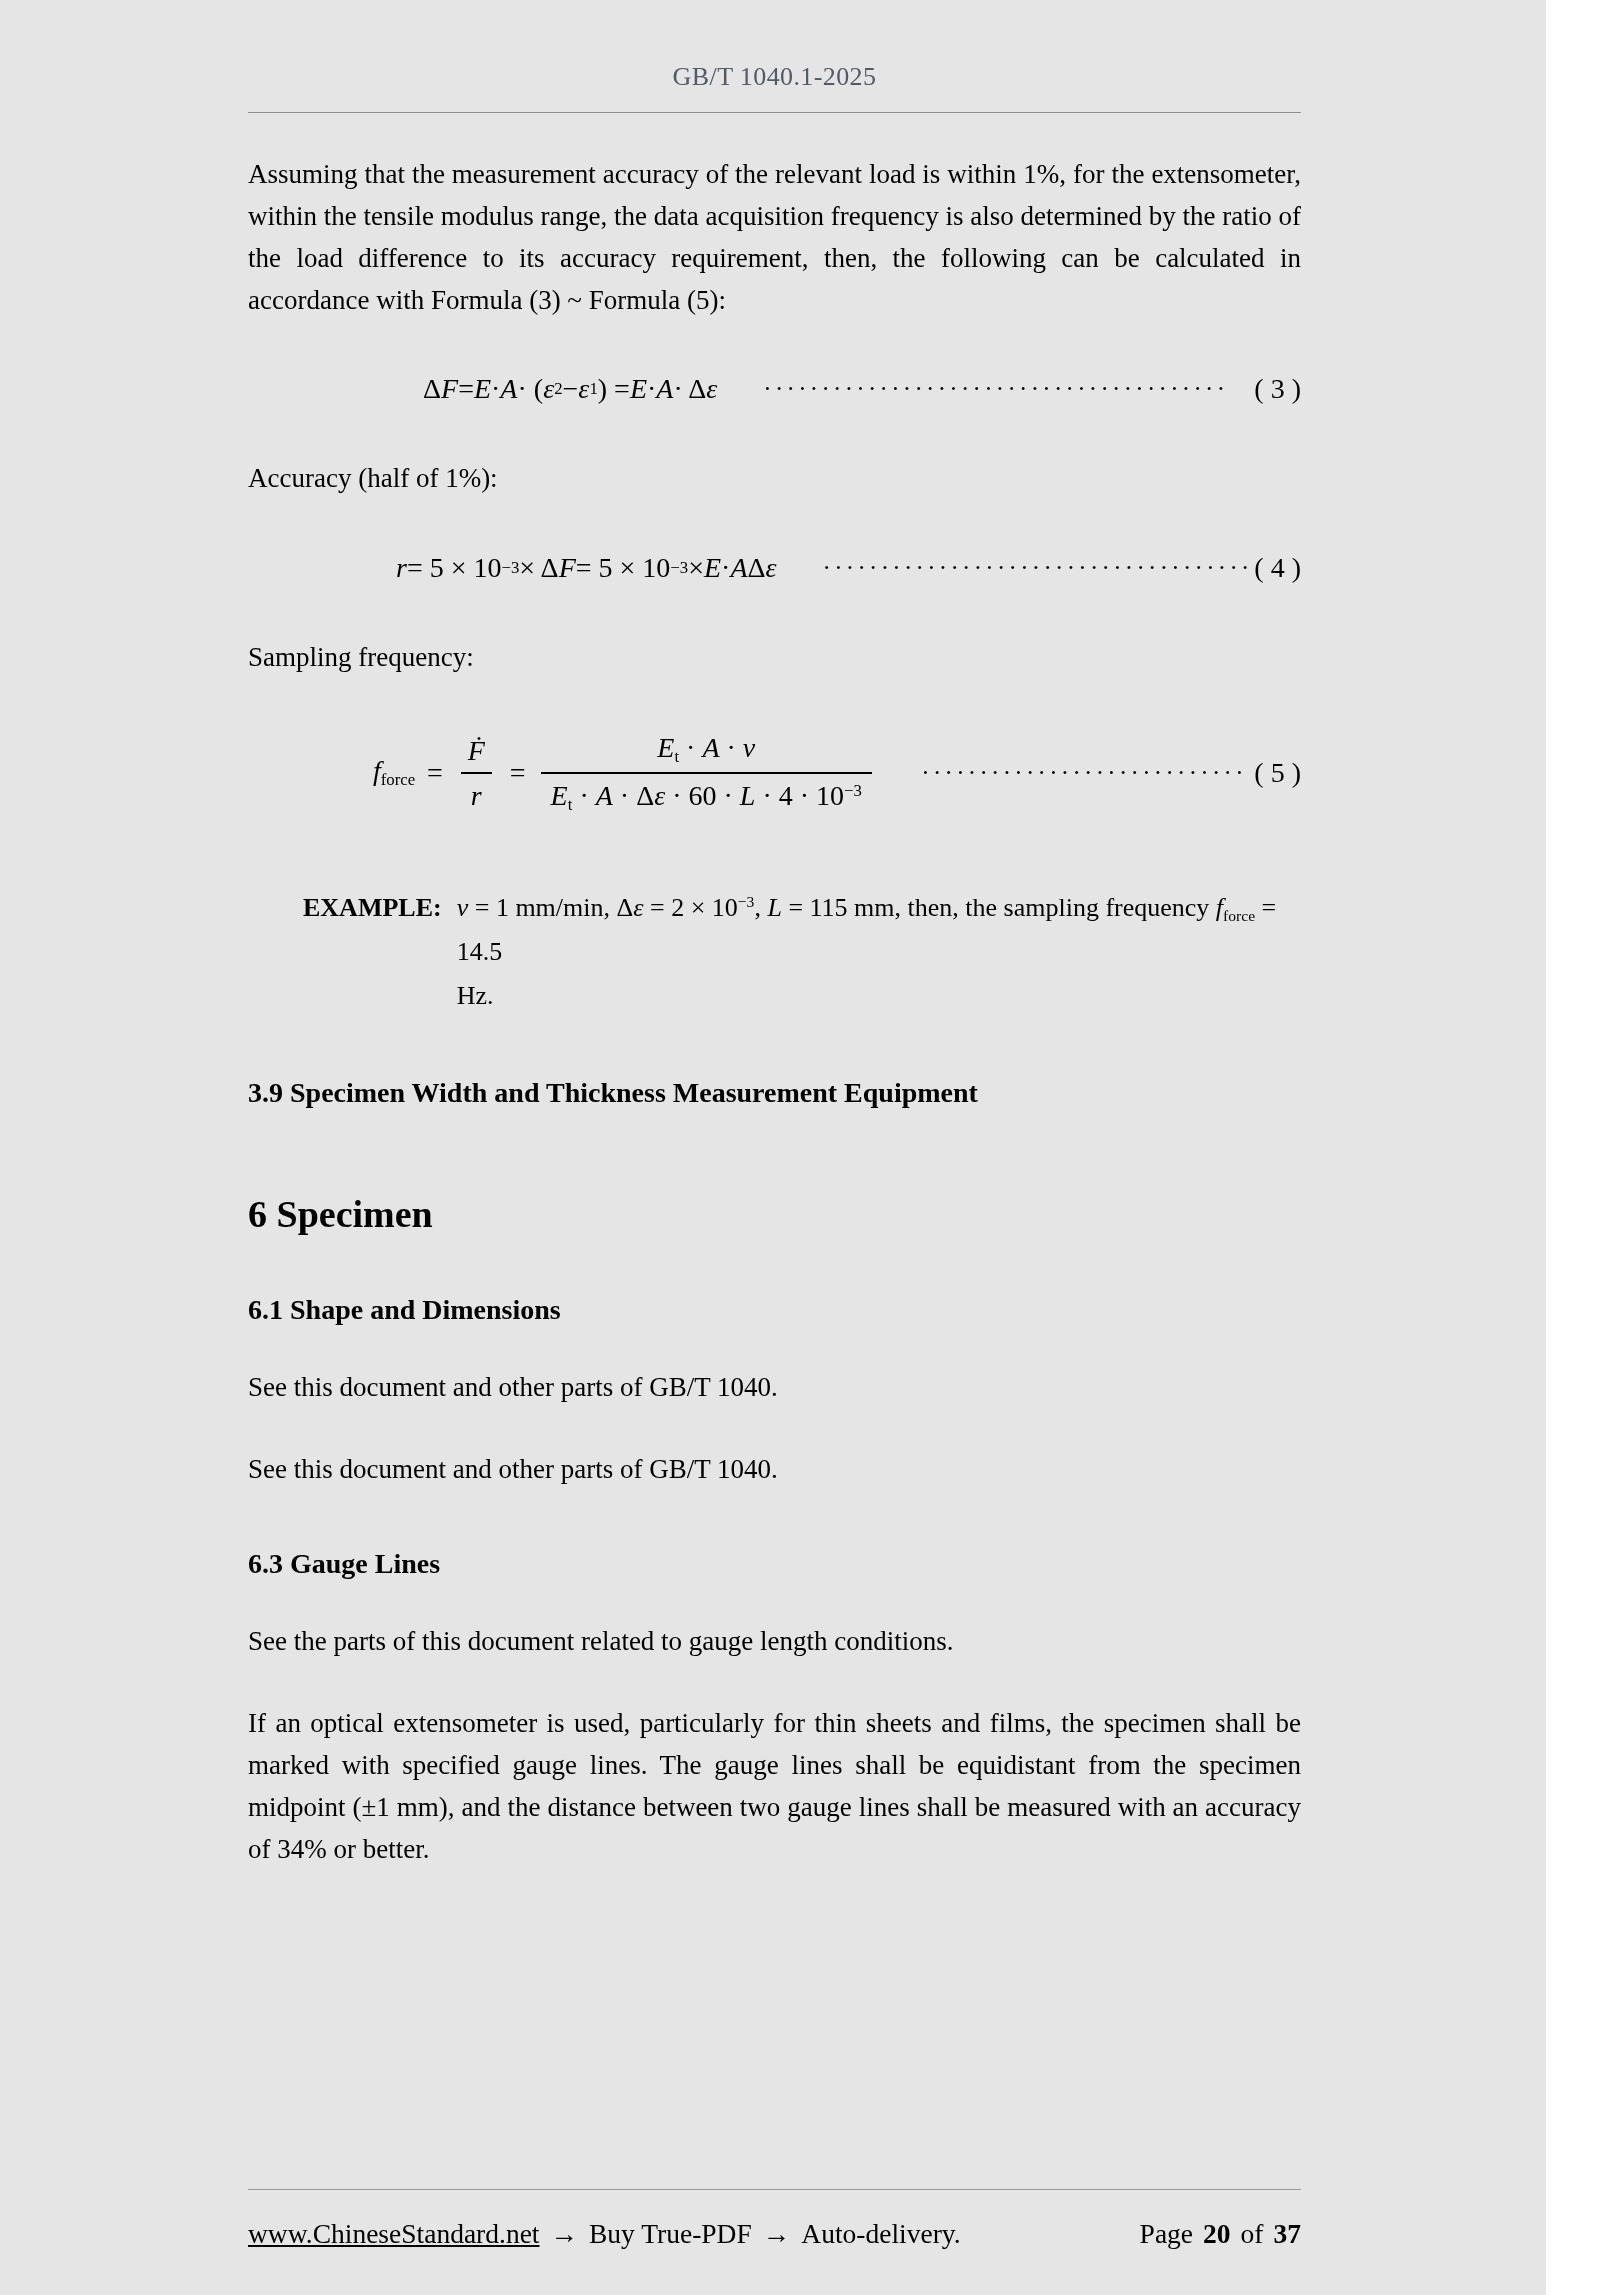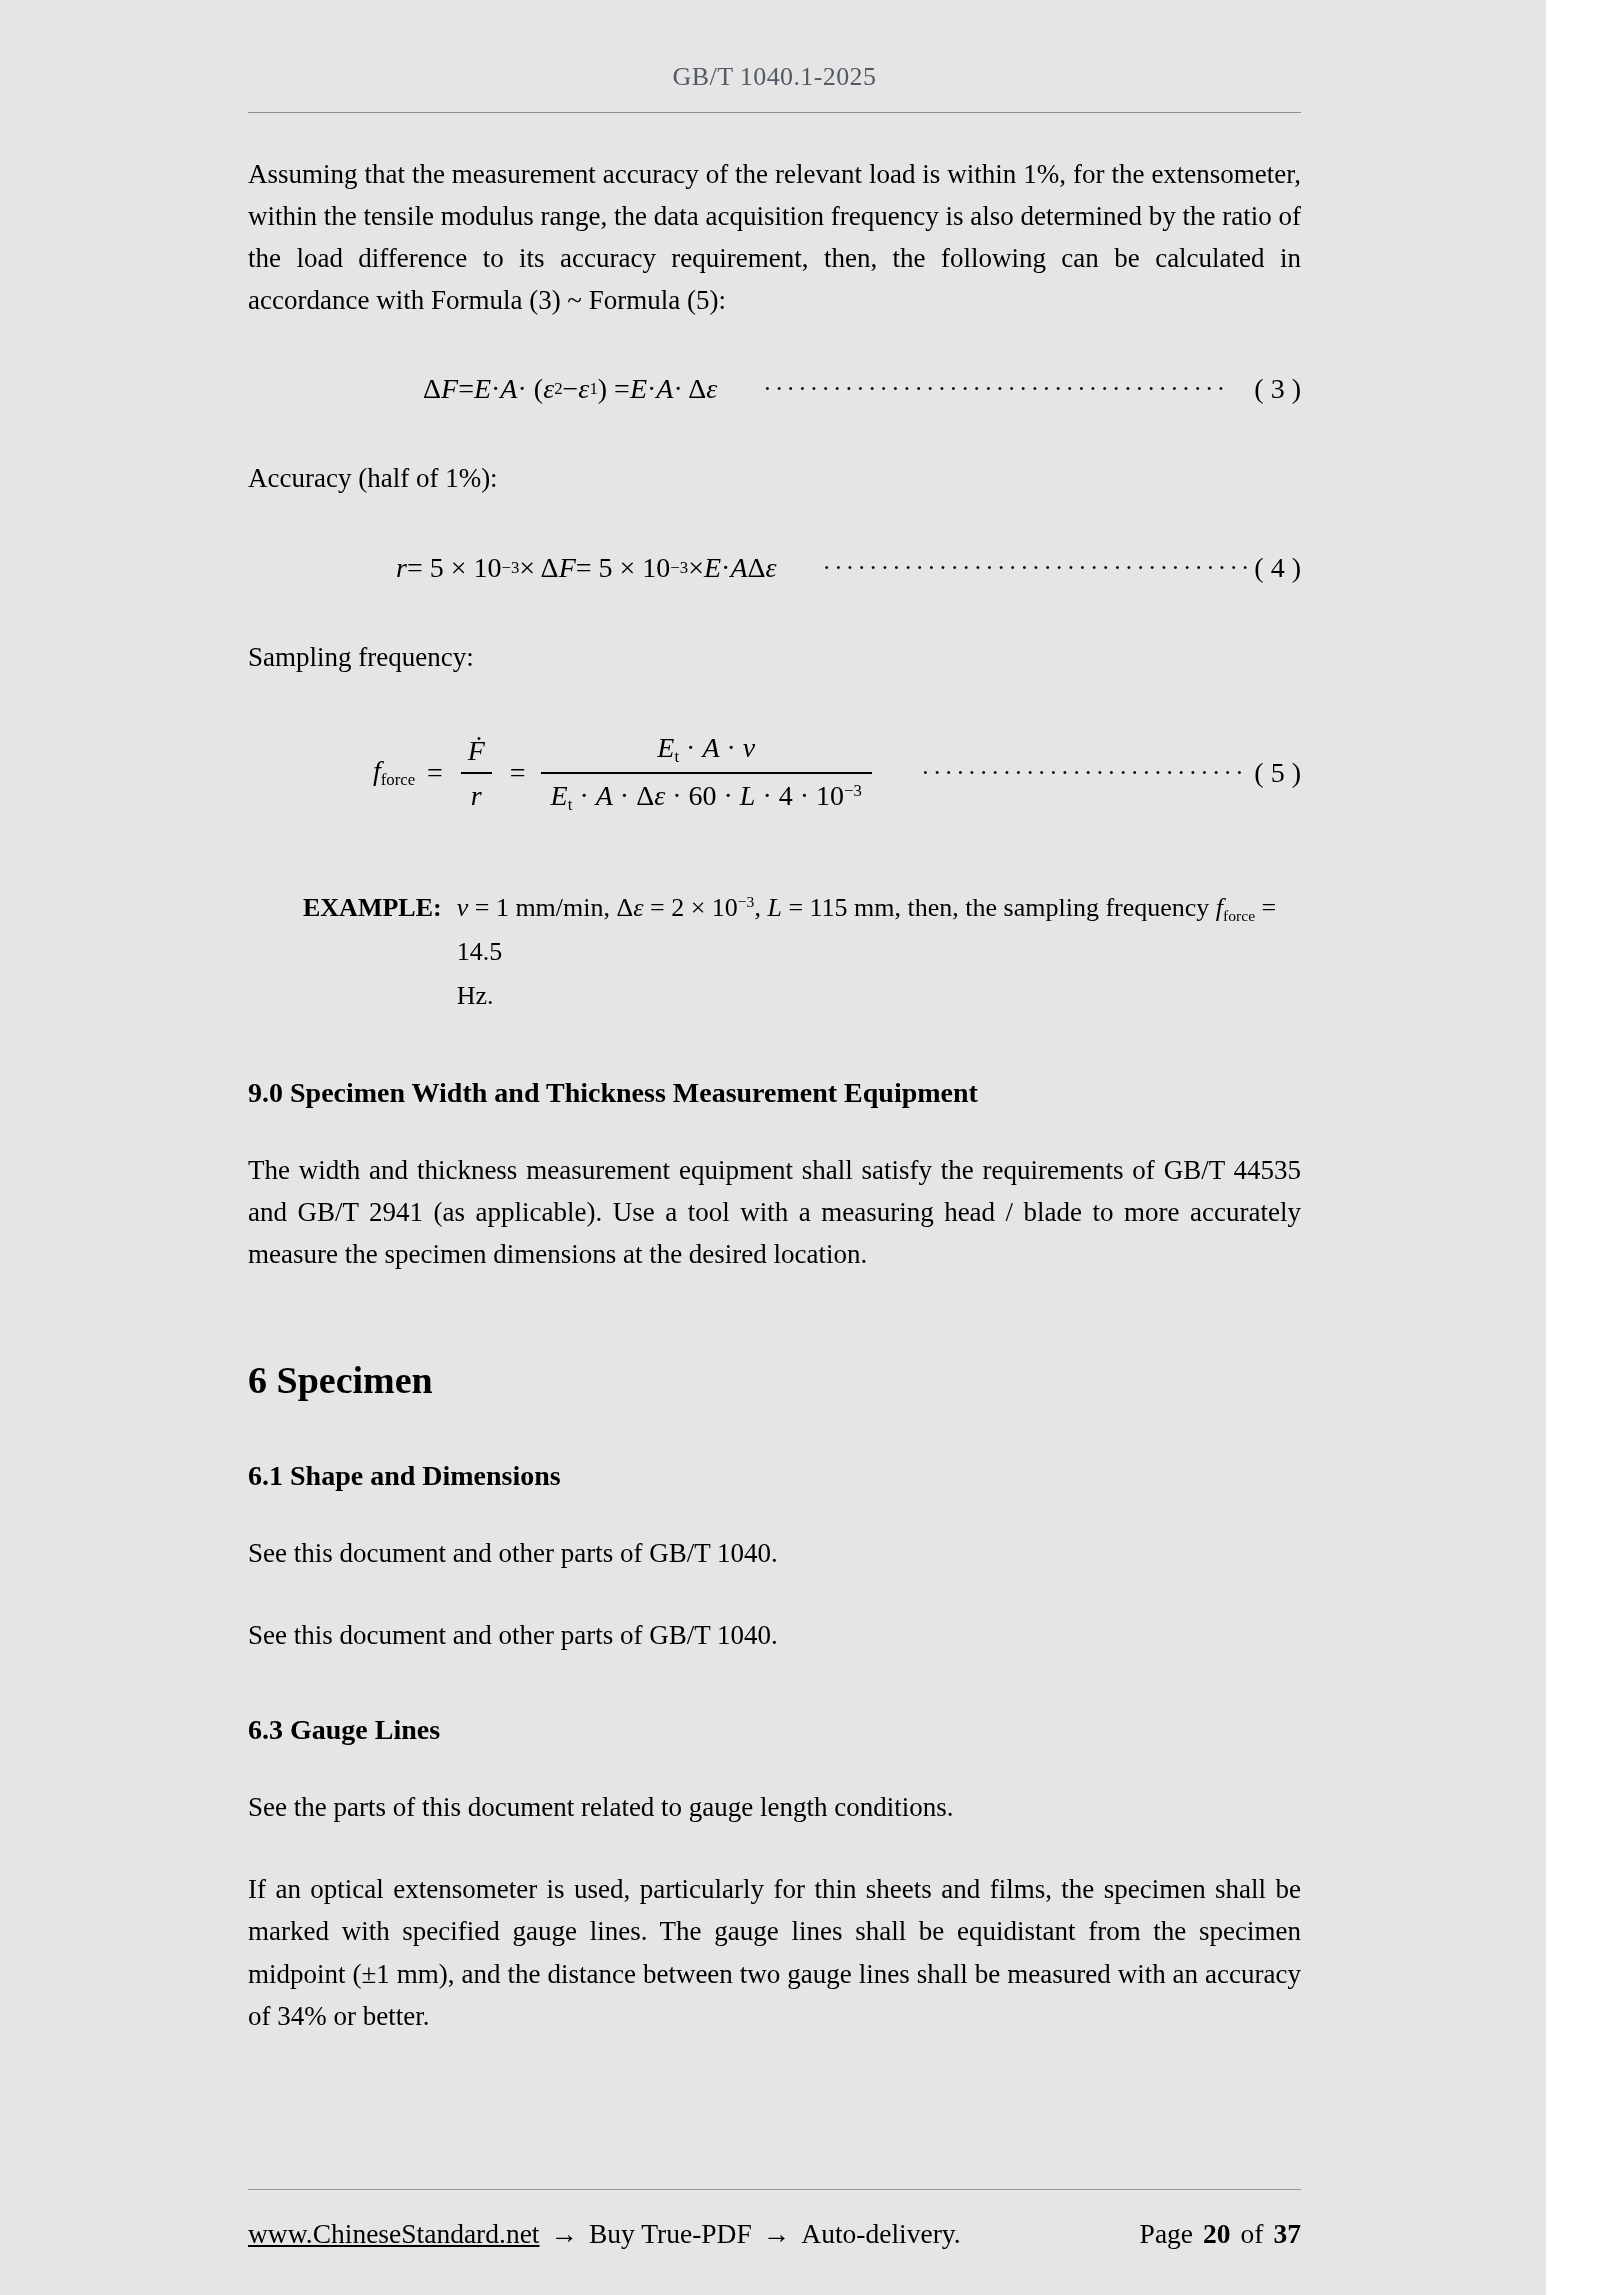--- a/index.html
+++ b/index.html
@@ -152,23 +152,22 @@
     </div>
 
     <div class="example">
       <span class="example-label">EXAMPLE:</span>
       <span class="example-body">
         <span><span class="i">v</span><span> = 1 mm/min, Δ</span><span class="i">ε</span><span> = 2 × 10</span><span class="sup">−3</span><span>, </span><span class="i">L</span><span> = 115 mm, then, the sampling frequency </span><span class="i">f</span><span class="sub">force</span><span> = 14.5</span></span>
         <span style="display:block">Hz.</span>
       </span>
     </div>
 
-    <h2 class="section">9.0 Specimen Width and Thickness Measurement Equipment</h2>
-
-    <p class="body justify">The width and thickness measurement equipment shall satisfy the requirements of GB/T 44535 and GB/T 2941 (as applicable). Use a tool with a measuring head / blade to more accurately measure the specimen dimensions at the desired location.</p>
+    <h2 class="section">3.9 Specimen Width and Thickness Measurement Equipment</h2>
+
 
     <h1 class="chapter">6 Specimen</h1>
 
     <h2 class="section">6.1 Shape and Dimensions</h2>
     <p class="body">See this document and other parts of GB/T 1040.</p>
 
     <p class="body">See this document and other parts of GB/T 1040.</p>
 
     <h2 class="section">6.3 Gauge Lines</h2>
     <p class="body">See the parts of this document related to gauge length conditions.</p>

